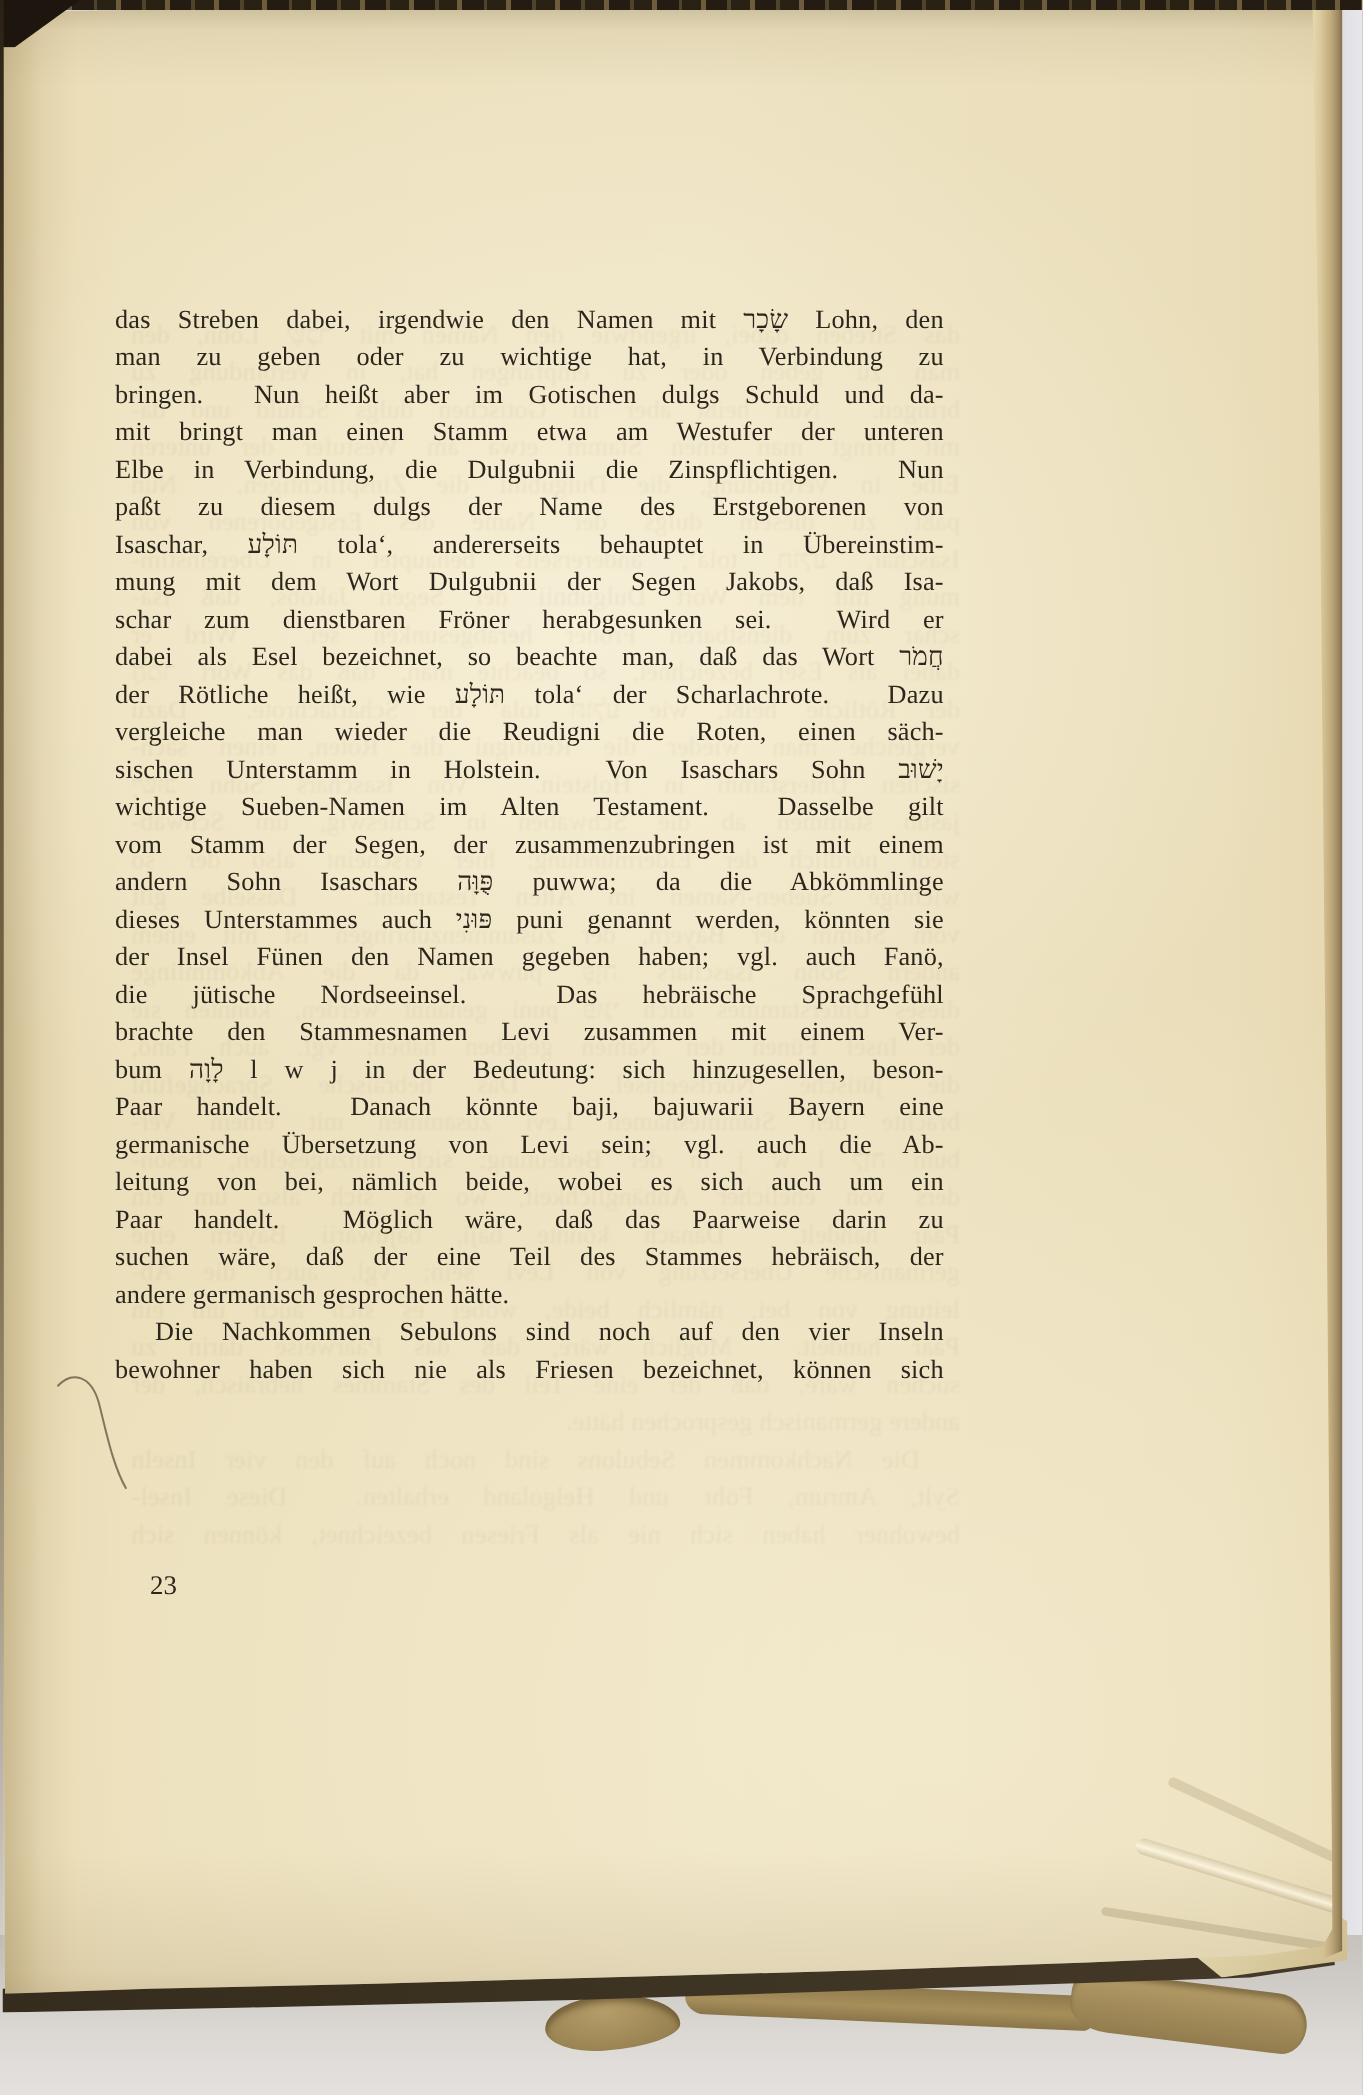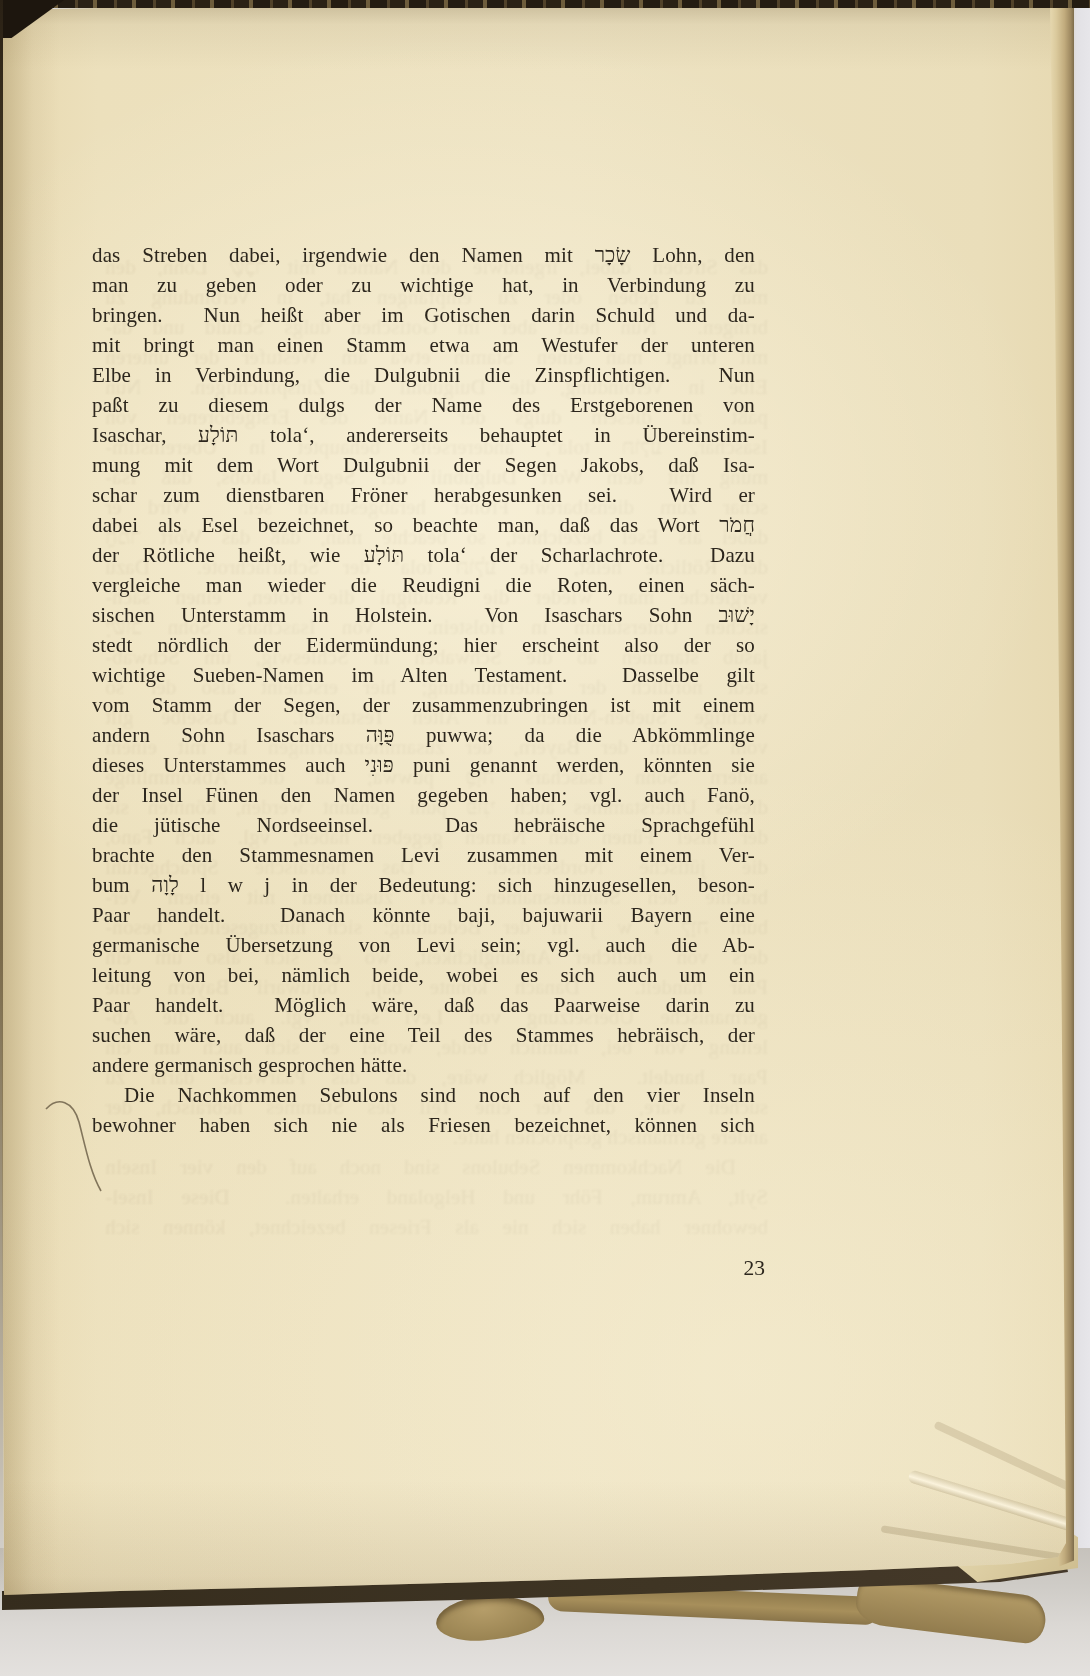--- a/index.html
+++ b/index.html
@@ -68,21 +68,21 @@
     filter:blur(1px);color:#4a3c20;z-index:0;}
 
   
   .body-text{left:92px;top:240px;width:663px;color:var(--text,#2c261d);z-index:2;}
   .body-text,.ghost{font-size:21px;line-height:30px;letter-spacing:.15px;}
   .line{position:static;display:block;height:30px;text-align:justify;text-align-last:justify;
     white-space:pre-wrap;}
   .line.indent{text-indent:32px;}
   .line.no-just{text-align-last:left;}
 
-  .page-number{left:105px;top:1256px;width:660px;text-align:right;font-size:21.5px;
+  .page-number{left:120px;top:1256px;width:660px;font-size:21.5px;
     color:var(--text,#2c261d);z-index:2;}
 
   
   .crease{z-index:2;}
   .crease.c1{left:905px;top:1496px;width:185px;height:13px;transform:rotate(17deg);
     border-radius:7px;
     background:linear-gradient(180deg,rgba(110,90,50,.16),rgba(255,248,228,.75) 55%,rgba(110,90,50,.2));}
   .crease.c2{left:928px;top:1452px;width:150px;height:8px;transform:rotate(25deg);
     border-radius:4px;background:rgba(120,100,60,.18);}
   .crease.c3{left:880px;top:1540px;width:190px;height:7px;transform:rotate(9deg);
@@ -157,32 +157,31 @@
         <div class="line">bewohner haben sich nie als Friesen bezeichnet, können sich</div>
       </div>
 
     <svg class="pencil" width="1090" height="1676" viewBox="0 0 1090 1676">
       <path d="M 46 1109 C 58 1096 73 1101 79 1122 C 85 1145 90 1172 101 1191" stroke="#6e614a" stroke-width="1.6" fill="none" opacity="0.85"></path>
     </svg>
 
     <div class="body-text">
         <div class="line">das Streben dabei, irgendwie den Namen mit שָׂכָר Lohn, den</div>
         <div class="line">man zu geben oder zu wichtige hat, in Verbindung zu</div>
-        <div class="line">bringen.  Nun heißt aber im Gotischen darin Schuld und da-</div>
+        <div class="line">bringen.  Nun heißt aber im Gotischen dulgs Schuld und da-</div>
         <div class="line">mit bringt man einen Stamm etwa am Westufer der unteren</div>
         <div class="line">Elbe in Verbindung, die Dulgubnii die Zinspflichtigen.  Nun</div>
         <div class="line">paßt zu diesem dulgs der Name des Erstgeborenen von</div>
         <div class="line">Isaschar, תּוֹלָע tola‘, andererseits behauptet in Übereinstim-</div>
         <div class="line">mung mit dem Wort Dulgubnii der Segen Jakobs, daß Isa-</div>
         <div class="line">schar zum dienstbaren Fröner herabgesunken sei.  Wird er</div>
         <div class="line">dabei als Esel bezeichnet, so beachte man, daß das Wort חֲמֹר</div>
         <div class="line">der Rötliche heißt, wie תּוֹלָע tola‘ der Scharlachrote.  Dazu</div>
         <div class="line">vergleiche man wieder die Reudigni die Roten, einen säch-</div>
         <div class="line">sischen Unterstamm in Holstein.  Von Isaschars Sohn יָשׁוּב</div>
-        <div class="line">stedt nördlich der Eidermündung; hier erscheint also der so</div>
         <div class="line">wichtige Sueben-Namen im Alten Testament.  Dasselbe gilt</div>
         <div class="line">vom Stamm der Segen, der zusammenzubringen ist mit einem</div>
         <div class="line">andern Sohn Isaschars פֻּוָּה puwwa; da die Abkömmlinge</div>
         <div class="line">dieses Unterstammes auch פּוּנִי puni genannt werden, könnten sie</div>
         <div class="line">der Insel Fünen den Namen gegeben haben; vgl. auch Fanö,</div>
         <div class="line">die jütische Nordseeinsel.  Das hebräische Sprachgefühl</div>
         <div class="line">brachte den Stammesnamen Levi zusammen mit einem Ver-</div>
         <div class="line">bum לָוָה l w j in der Bedeutung: sich hinzugesellen, beson-</div>
         <div class="line">Paar handelt.  Danach könnte baji, bajuwarii Bayern eine</div>
         <div class="line">germanische Übersetzung von Levi sein; vgl. auch die Ab-</div>

